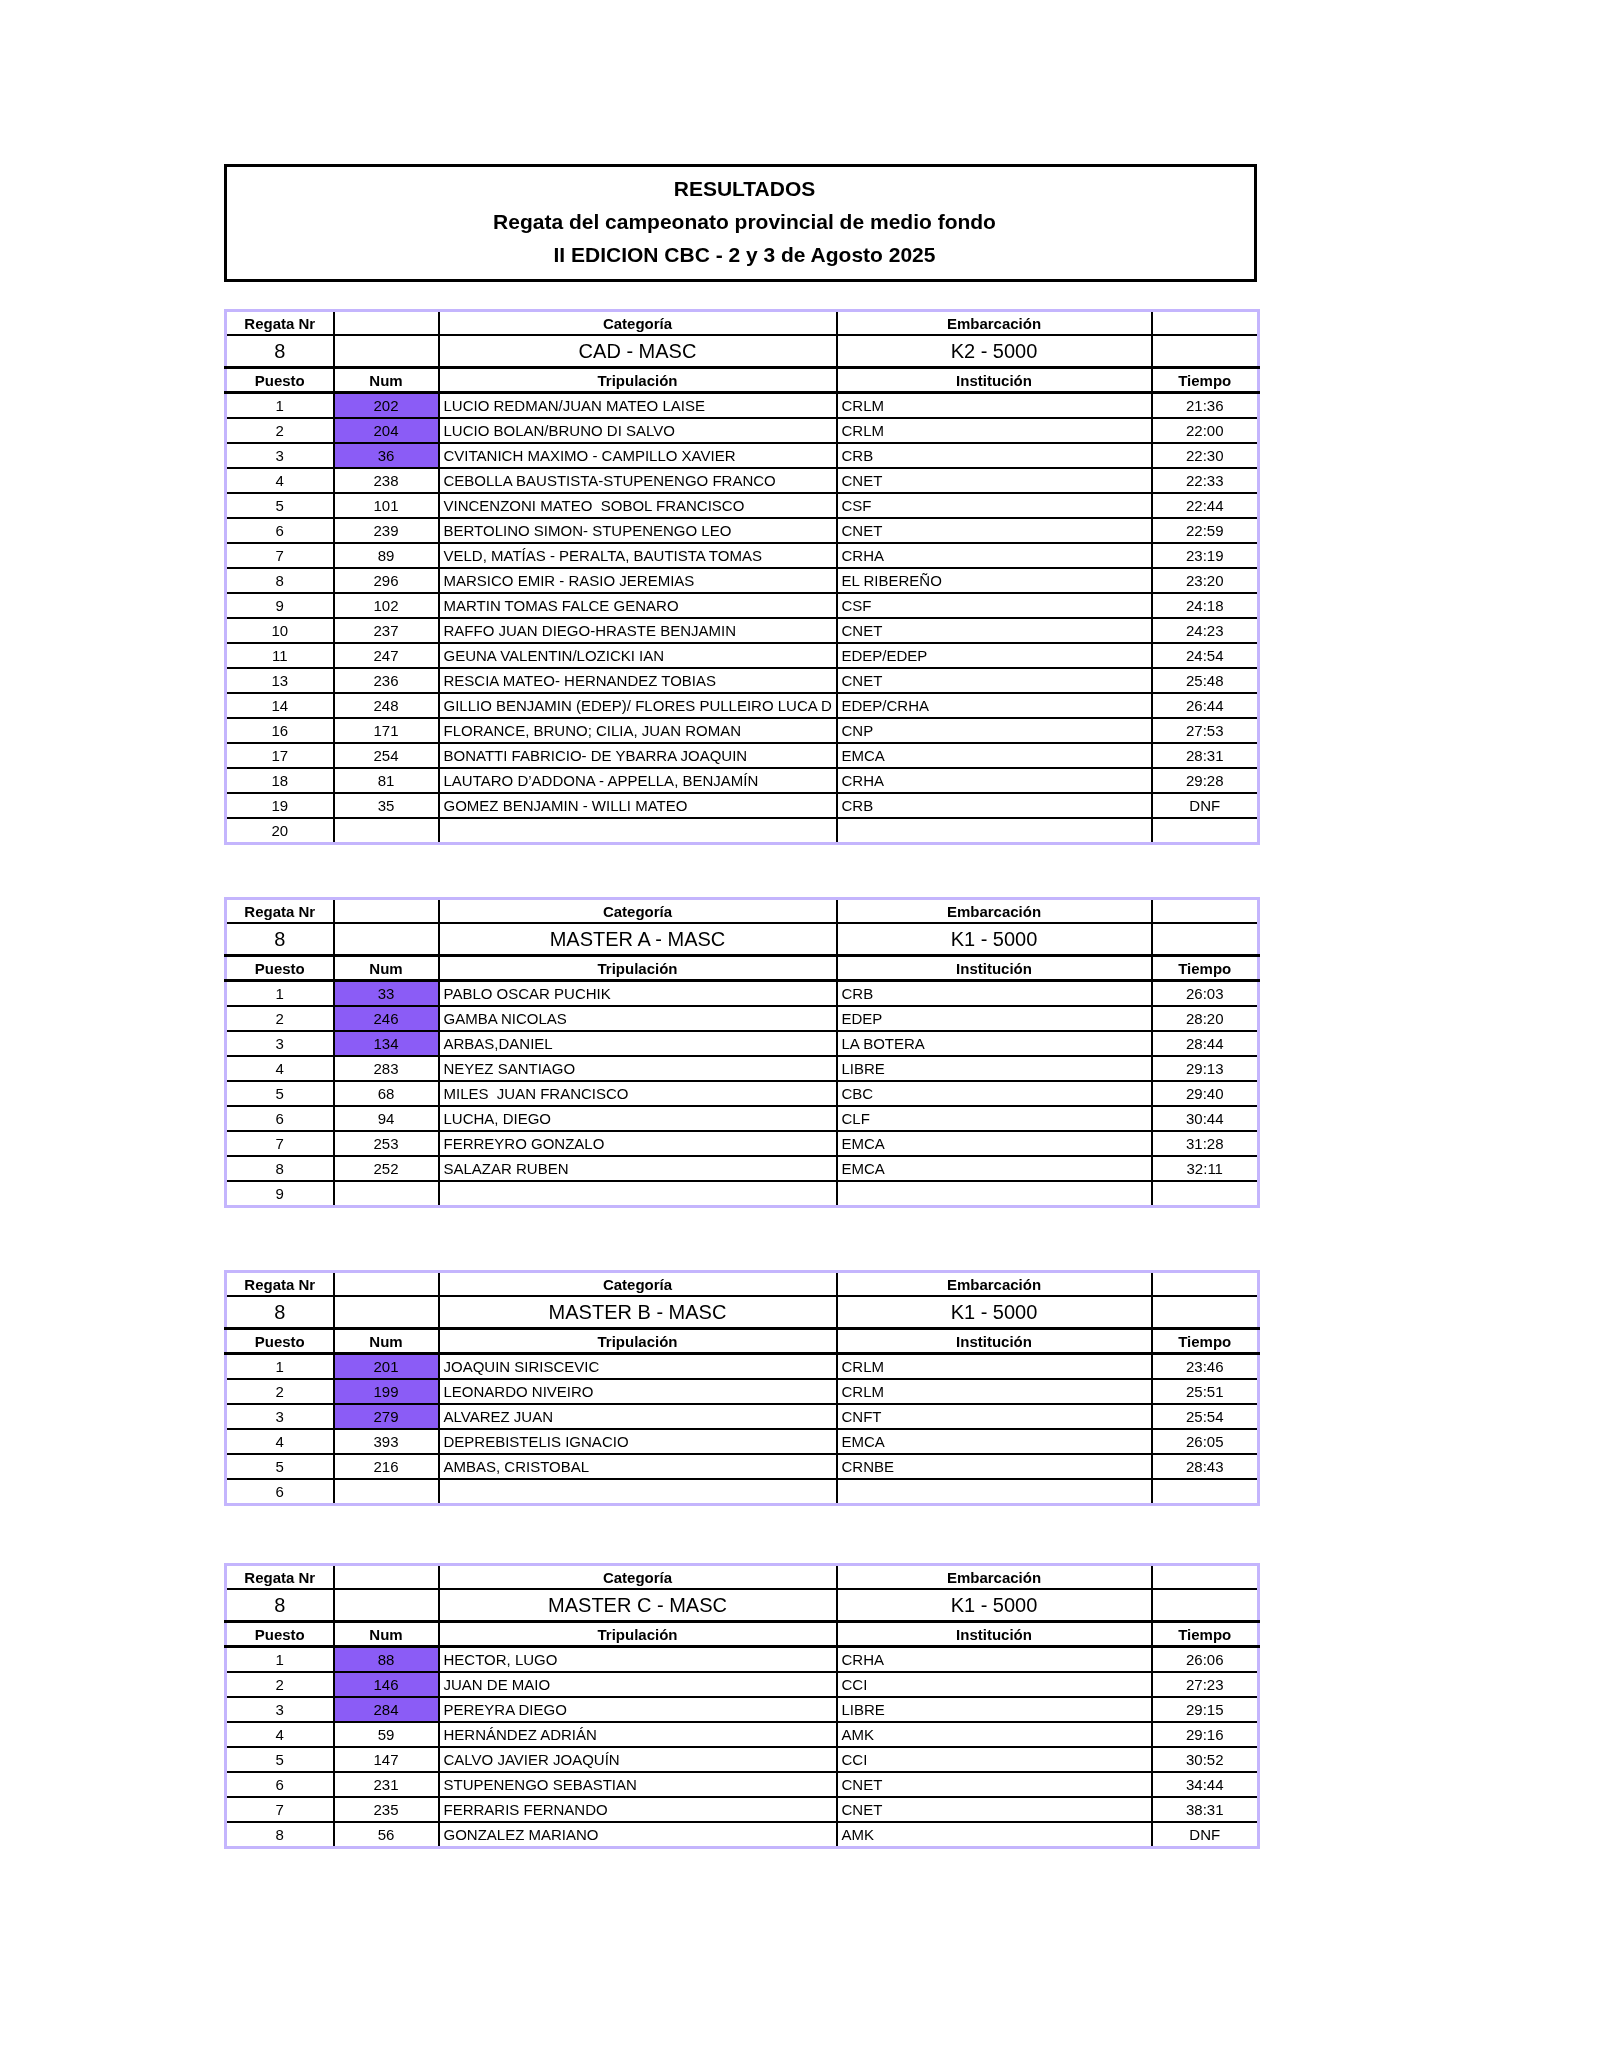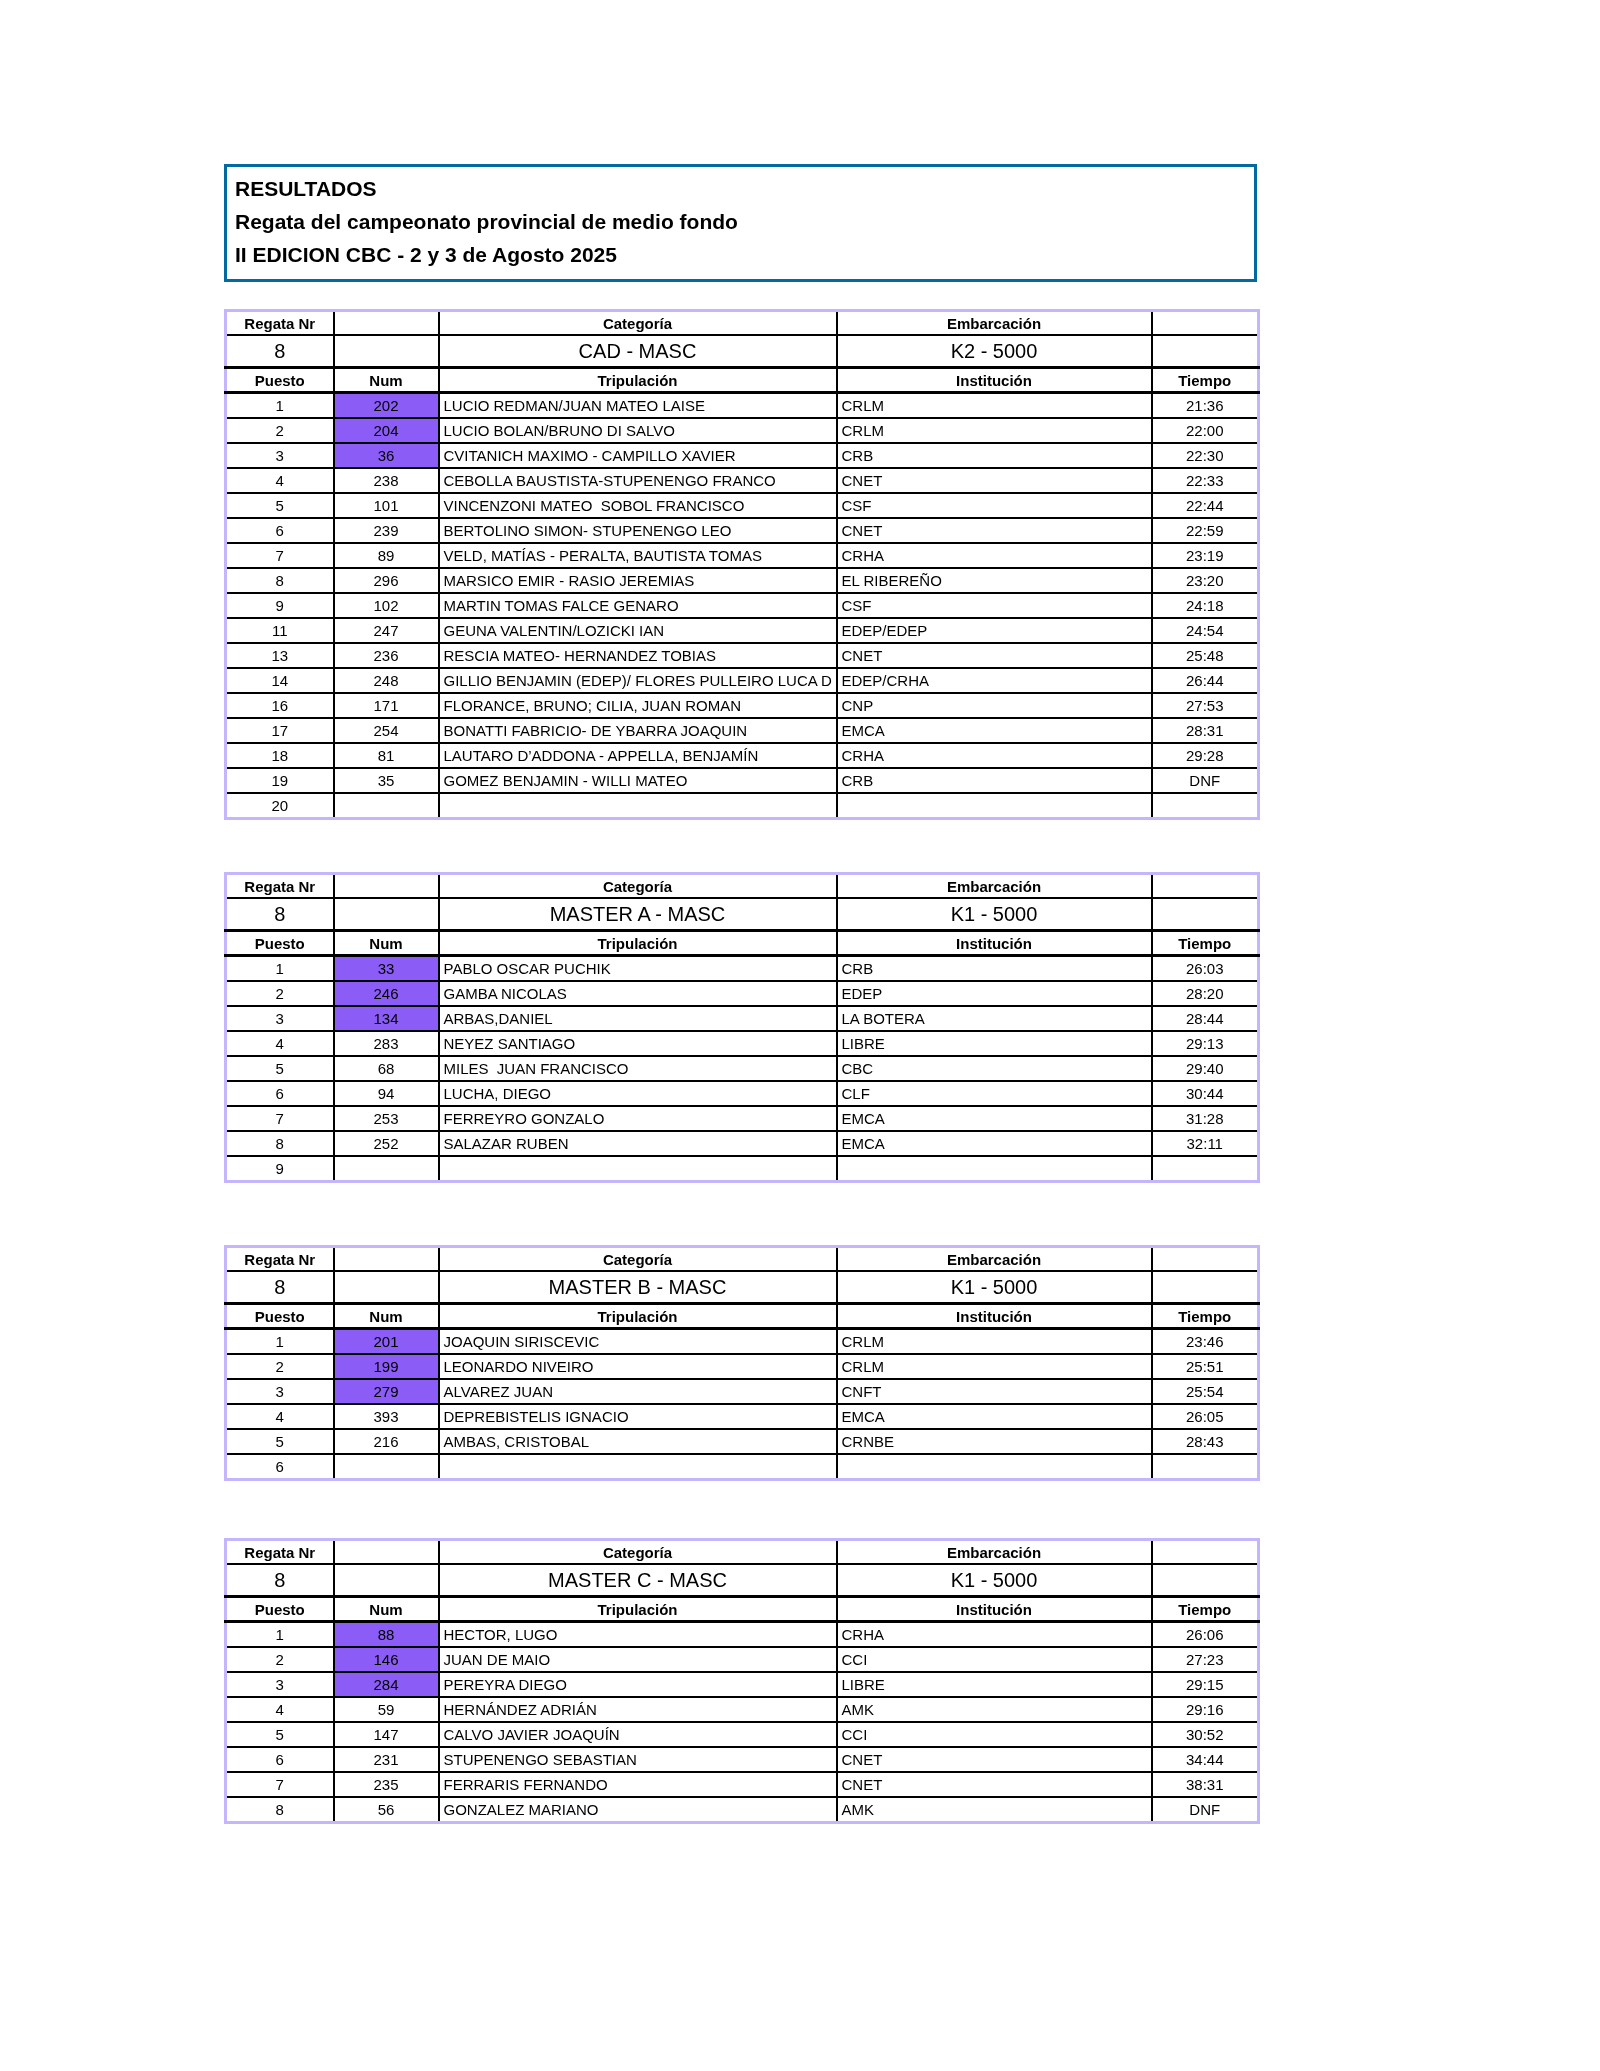--- a/index.html
+++ b/index.html
@@ -17,24 +17,24 @@
     overflow: hidden;
   }
   .content {
     position: absolute;
     left: 224px;
     top: 0;
     width: 1033px;
   }
   .title-box {
     margin-top: 164px;
-    border: 3px solid #0369a1;
+    border: 3px solid #000000;
     box-sizing: border-box;
     width: 1033px;
-    text-align: left;
+    text-align: center;
     padding: 9px 0 11px 8px;
   }
   .title-line1, .title-line2, .title-line3 {
     font-size: 21px;
     font-weight: bold;
     line-height: 26px;
     margin: 0;
   }
   .title-line1 { margin-bottom: 7px; }
   .title-line2 { margin-bottom: 7px; }
@@ -190,20 +190,27 @@
     <td class="cell-tiempo">23:20</td>
   </tr>
           <tr>
     <td class="cell-puesto">9</td>
     <td class="cell-num">102</td>
     <td class="cell-trip">MARTIN TOMAS FALCE GENARO</td>
     <td class="cell-inst">CSF</td>
     <td class="cell-tiempo">24:18</td>
   </tr>
           <tr>
+    <td class="cell-puesto">10</td>
+    <td class="cell-num">237</td>
+    <td class="cell-trip">RAFFO JUAN DIEGO-HRASTE BENJAMIN</td>
+    <td class="cell-inst">CNET</td>
+    <td class="cell-tiempo">24:23</td>
+  </tr>
+          <tr>
     <td class="cell-puesto">11</td>
     <td class="cell-num">247</td>
     <td class="cell-trip">GEUNA VALENTIN/LOZICKI IAN</td>
     <td class="cell-inst">EDEP/EDEP</td>
     <td class="cell-tiempo">24:54</td>
   </tr>
           <tr>
     <td class="cell-puesto">13</td>
     <td class="cell-num">236</td>
     <td class="cell-trip">RESCIA MATEO- HERNANDEZ TOBIAS</td>

